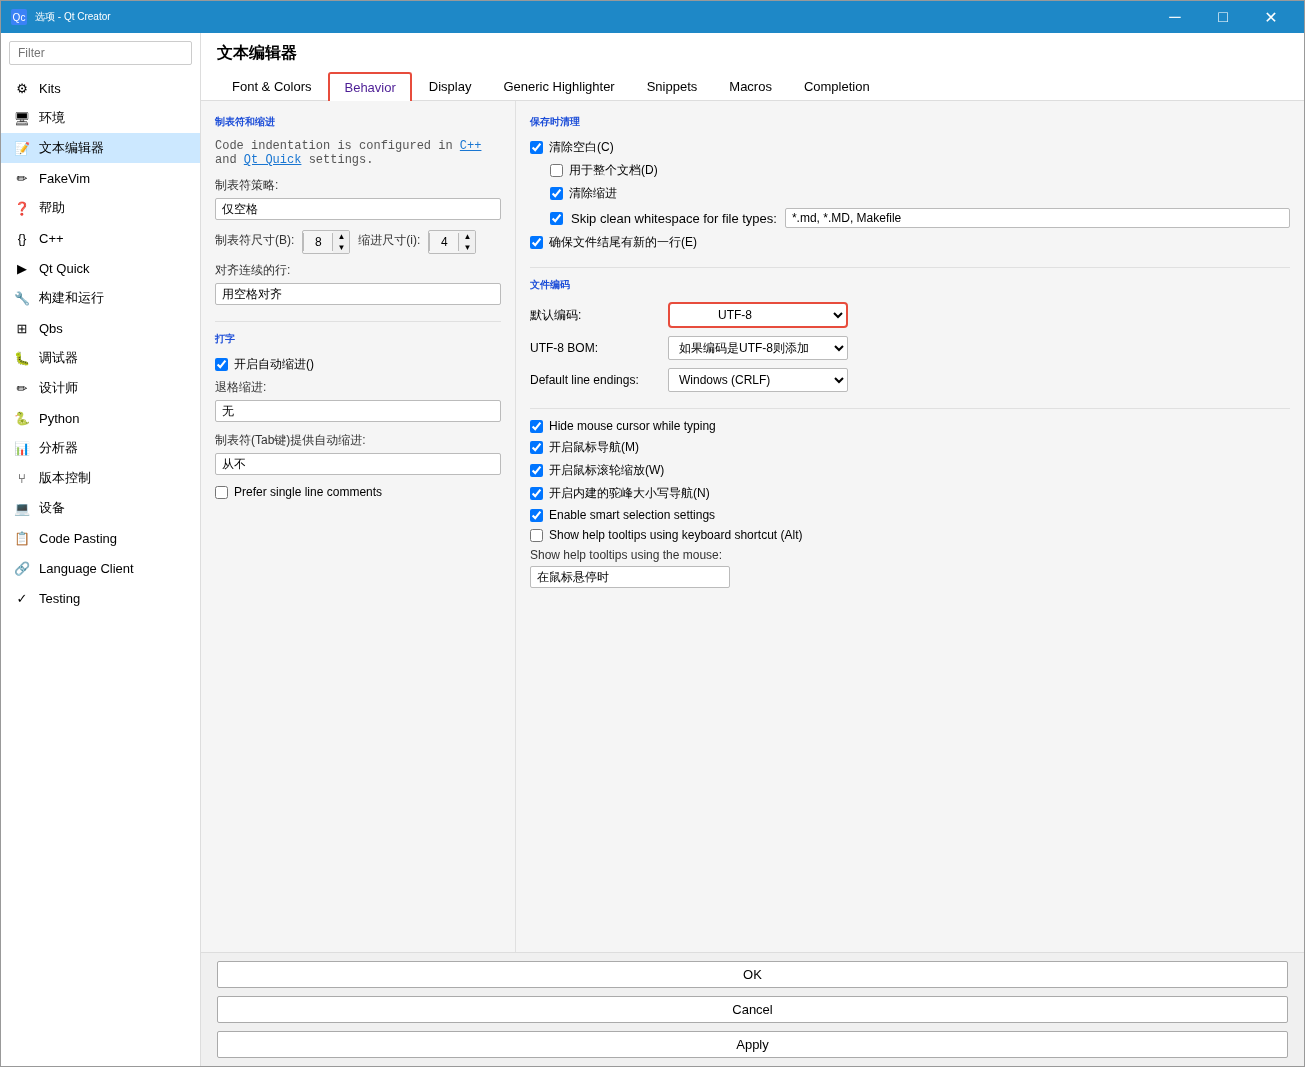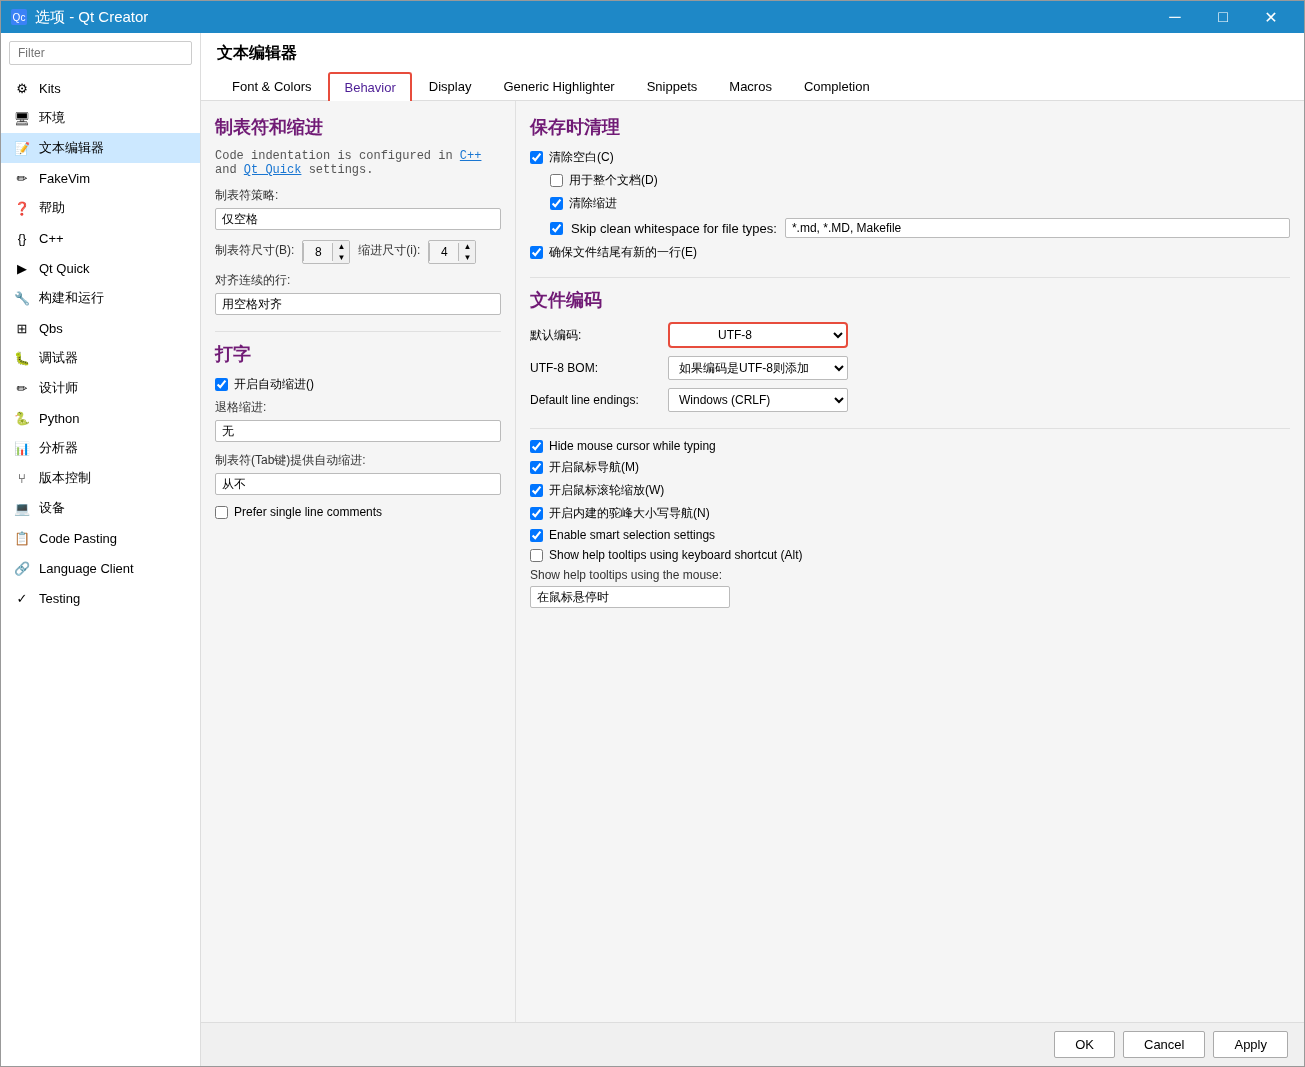--- a/index.html
+++ b/index.html
@@ -3,21 +3,21 @@
   <meta charset="utf-8">
   <style>
     * { box-sizing: border-box; margin: 0; padding: 0; }
     body { font-family: 'Microsoft YaHei', 'SimHei', sans-serif; font-size: 13px; background: #f0f0f0; }
     
     .window { width: 1305px; height: 1067px; background: #f0f0f0; border: 1px solid #999; display: flex; flex-direction: column; }
     
     .titlebar { background: #1e88c7; color: white; height: 32px; display: flex; align-items: center; padding: 0 10px; justify-content: space-between; }
     .titlebar-left { display: flex; align-items: center; gap: 8px; }
     .titlebar-icon { width: 16px; height: 16px; background: #3b82f6; border-radius: 2px; display: flex; align-items: center; justify-content: center; font-size: 10px; color: white; }
-    .titlebar-title { font-size: 15px; }
+    .titlebar-title { font-size: 10px; }
     .titlebar-controls { display: flex; gap: 2px; }
     .titlebar-btn { width: 46px; height: 32px; display: flex; align-items: center; justify-content: center; cursor: pointer; font-size: 16px; }
     
     .main-content { display: flex; flex: 1; overflow: hidden; }
     
     
     .sidebar { width: 200px; background: white; border-right: 1px solid #ddd; display: flex; flex-direction: column; }
     .filter-input { margin: 8px; padding: 4px 8px; border: 1px solid #ccc; border-radius: 2px; font-size: 12px; outline: none; }
     .sidebar-item { display: flex; align-items: center; gap: 8px; padding: 6px 12px; cursor: pointer; font-size: 13px; }
     .sidebar-item.active { background: #cce8ff; }
@@ -27,42 +27,42 @@
     .right-panel { flex: 1; display: flex; flex-direction: column; background: #f5f5f5; }
     
     .panel-header { background: white; padding: 10px 16px 0; border-bottom: 1px solid #ddd; }
     .panel-title { font-size: 16px; font-weight: bold; margin-bottom: 8px; }
     
     .tabs { display: flex; gap: 0; }
     .tab { padding: 6px 14px; cursor: pointer; font-size: 13px; border: 1px solid transparent; border-bottom: none; margin-right: 2px; border-radius: 3px 3px 0 0; }
     .tab.active { background: white; border-color: #ccc; border-bottom-color: white; margin-bottom: -1px; position: relative; z-index: 1; }
     .tab.highlighted { border: 2px solid #e74c3c; border-bottom: none; color: #4c1d95; font-weight: 500; }
     
-    .section-title { font-size: 18px; font-weight: bold; margin-bottom: 10px; color: #701a75; }
+    .section-title { font-size: 10px; font-weight: bold; margin-bottom: 10px; color: #1d4ed8; }
     .section-block { margin-bottom: 16px; }
     
     .info-text { font-size: 12px; color: #555; margin-bottom: 10px; font-family: 'Courier New', monospace; }
     .link-text { color: #1976d2; text-decoration: underline; cursor: pointer; }
     
     .field-label { font-size: 12px; margin-bottom: 4px; color: #333; }
     .select-field { width: 100%; padding: 3px 6px; border: 1px solid #bbb; border-radius: 2px; font-size: 12px; background: white; }
     
     .row-fields { display: flex; align-items: center; gap: 8px; margin-bottom: 8px; }
     
     .checkbox-row { display: flex; align-items: center; gap: 6px; margin-bottom: 6px; font-size: 12px; }
     .checkbox-row input[type=checkbox] { width: 13px; height: 13px; }
     
     .sub-section { margin-left: 20px; }
     
     
     .encoding-row { display: flex; align-items: center; gap: 8px; margin-bottom: 8px; }
     .encoding-label { font-size: 12px; min-width: 130px; }
     .encoding-select { min-width: 180px; padding: 3px 6px; border: 1px solid #bbb; border-radius: 2px; font-size: 12px; background: white; }
     
-    .bottom-bar { background: #f0f0f0; border-top: 1px solid #ddd; padding: 8px 16px; display: flex; justify-content: flex-end; gap: 8px; }
+    .bottom-bar { background: #f0f0f0; border-top: 1px solid #ddd; padding: 8px 16px; display: flex; justify-content: flex-end; gap: 8px; flex-direction: column; }
     .dialog-btn { padding: 5px 20px; border: 1px solid #aaa; background: white; border-radius: 2px; cursor: pointer; font-size: 13px; }
 
     .panel-body-wrapper { display: flex; flex: 1; overflow: hidden; }
     .content-left { width: 315px; border-right: 1px solid #e0e0e0; padding: 14px; overflow-y: auto; }
     .content-right { flex: 1; padding: 14px; overflow-y: auto; }
     
     .divider-line { border: none; border-top: 1px solid #e0e0e0; margin: 10px 0; }
     
     .select-wrapper { position: relative; }
     .select-wrapper select { appearance: none; -webkit-appearance: none; padding-right: 20px; }

